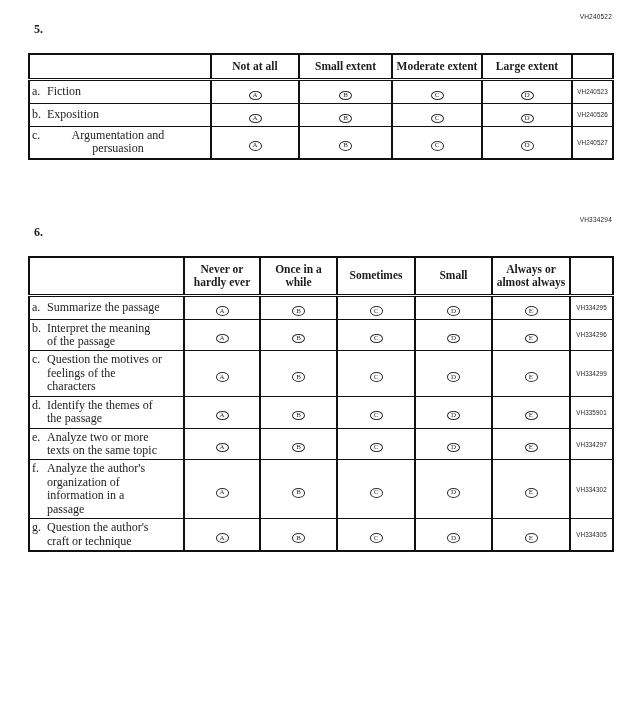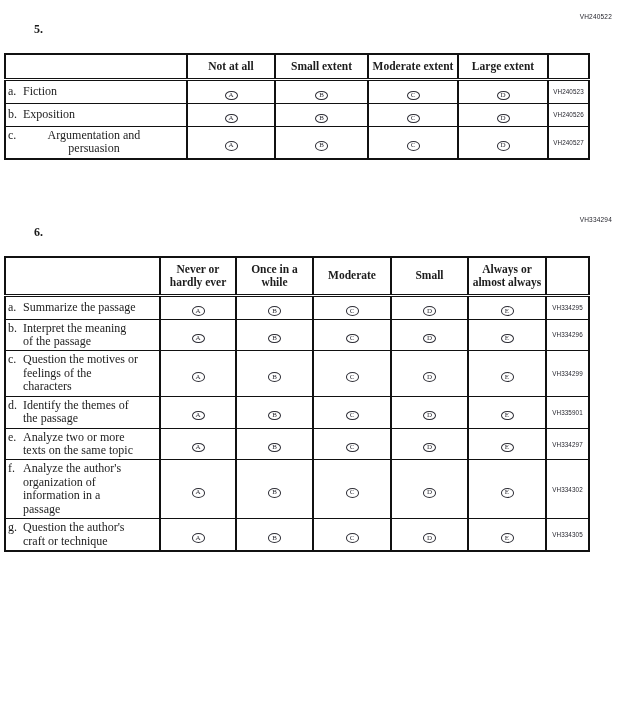--- a/index.html
+++ b/index.html
@@ -34,21 +34,21 @@
   .q-text {
     font-size:12px;
     line-height:1.18;
     width:490px;
   }
   .q-text .b { font-weight:bold; }
   table.grid {
     border-collapse:collapse;
     table-layout:fixed;
     width:584px;
-    margin:16px 0 0 4px;
+    margin:16px 0 0 28px;
     border:2px solid #111;
   }
   table.grid th, table.grid td {
     border-left:2px solid #111;
     border-right:2px solid #111;
     vertical-align:middle;
   }
   table.grid thead th {
     border-bottom:3px double #111;
     font-size:11.5px;
@@ -176,21 +176,21 @@
         <col style="width:78px">
         <col style="width:77px">
         <col style="width:78px">
         <col style="width:43px">
     </colgroup>
     <thead>
       <tr>
         <th></th>
         <th>Never or hardly ever</th>
         <th>Once in a while</th>
-        <th>Moderate</th>
+        <th>Sometimes</th>
         <th>Small</th>
         <th>Always or almost always</th>
         <th></th>
       </tr>
     </thead>
     <tbody>
       <tr>
         <td class="label-cell">
             <div class="rowlabel">
               <span class="rl-letter">a.</span>

